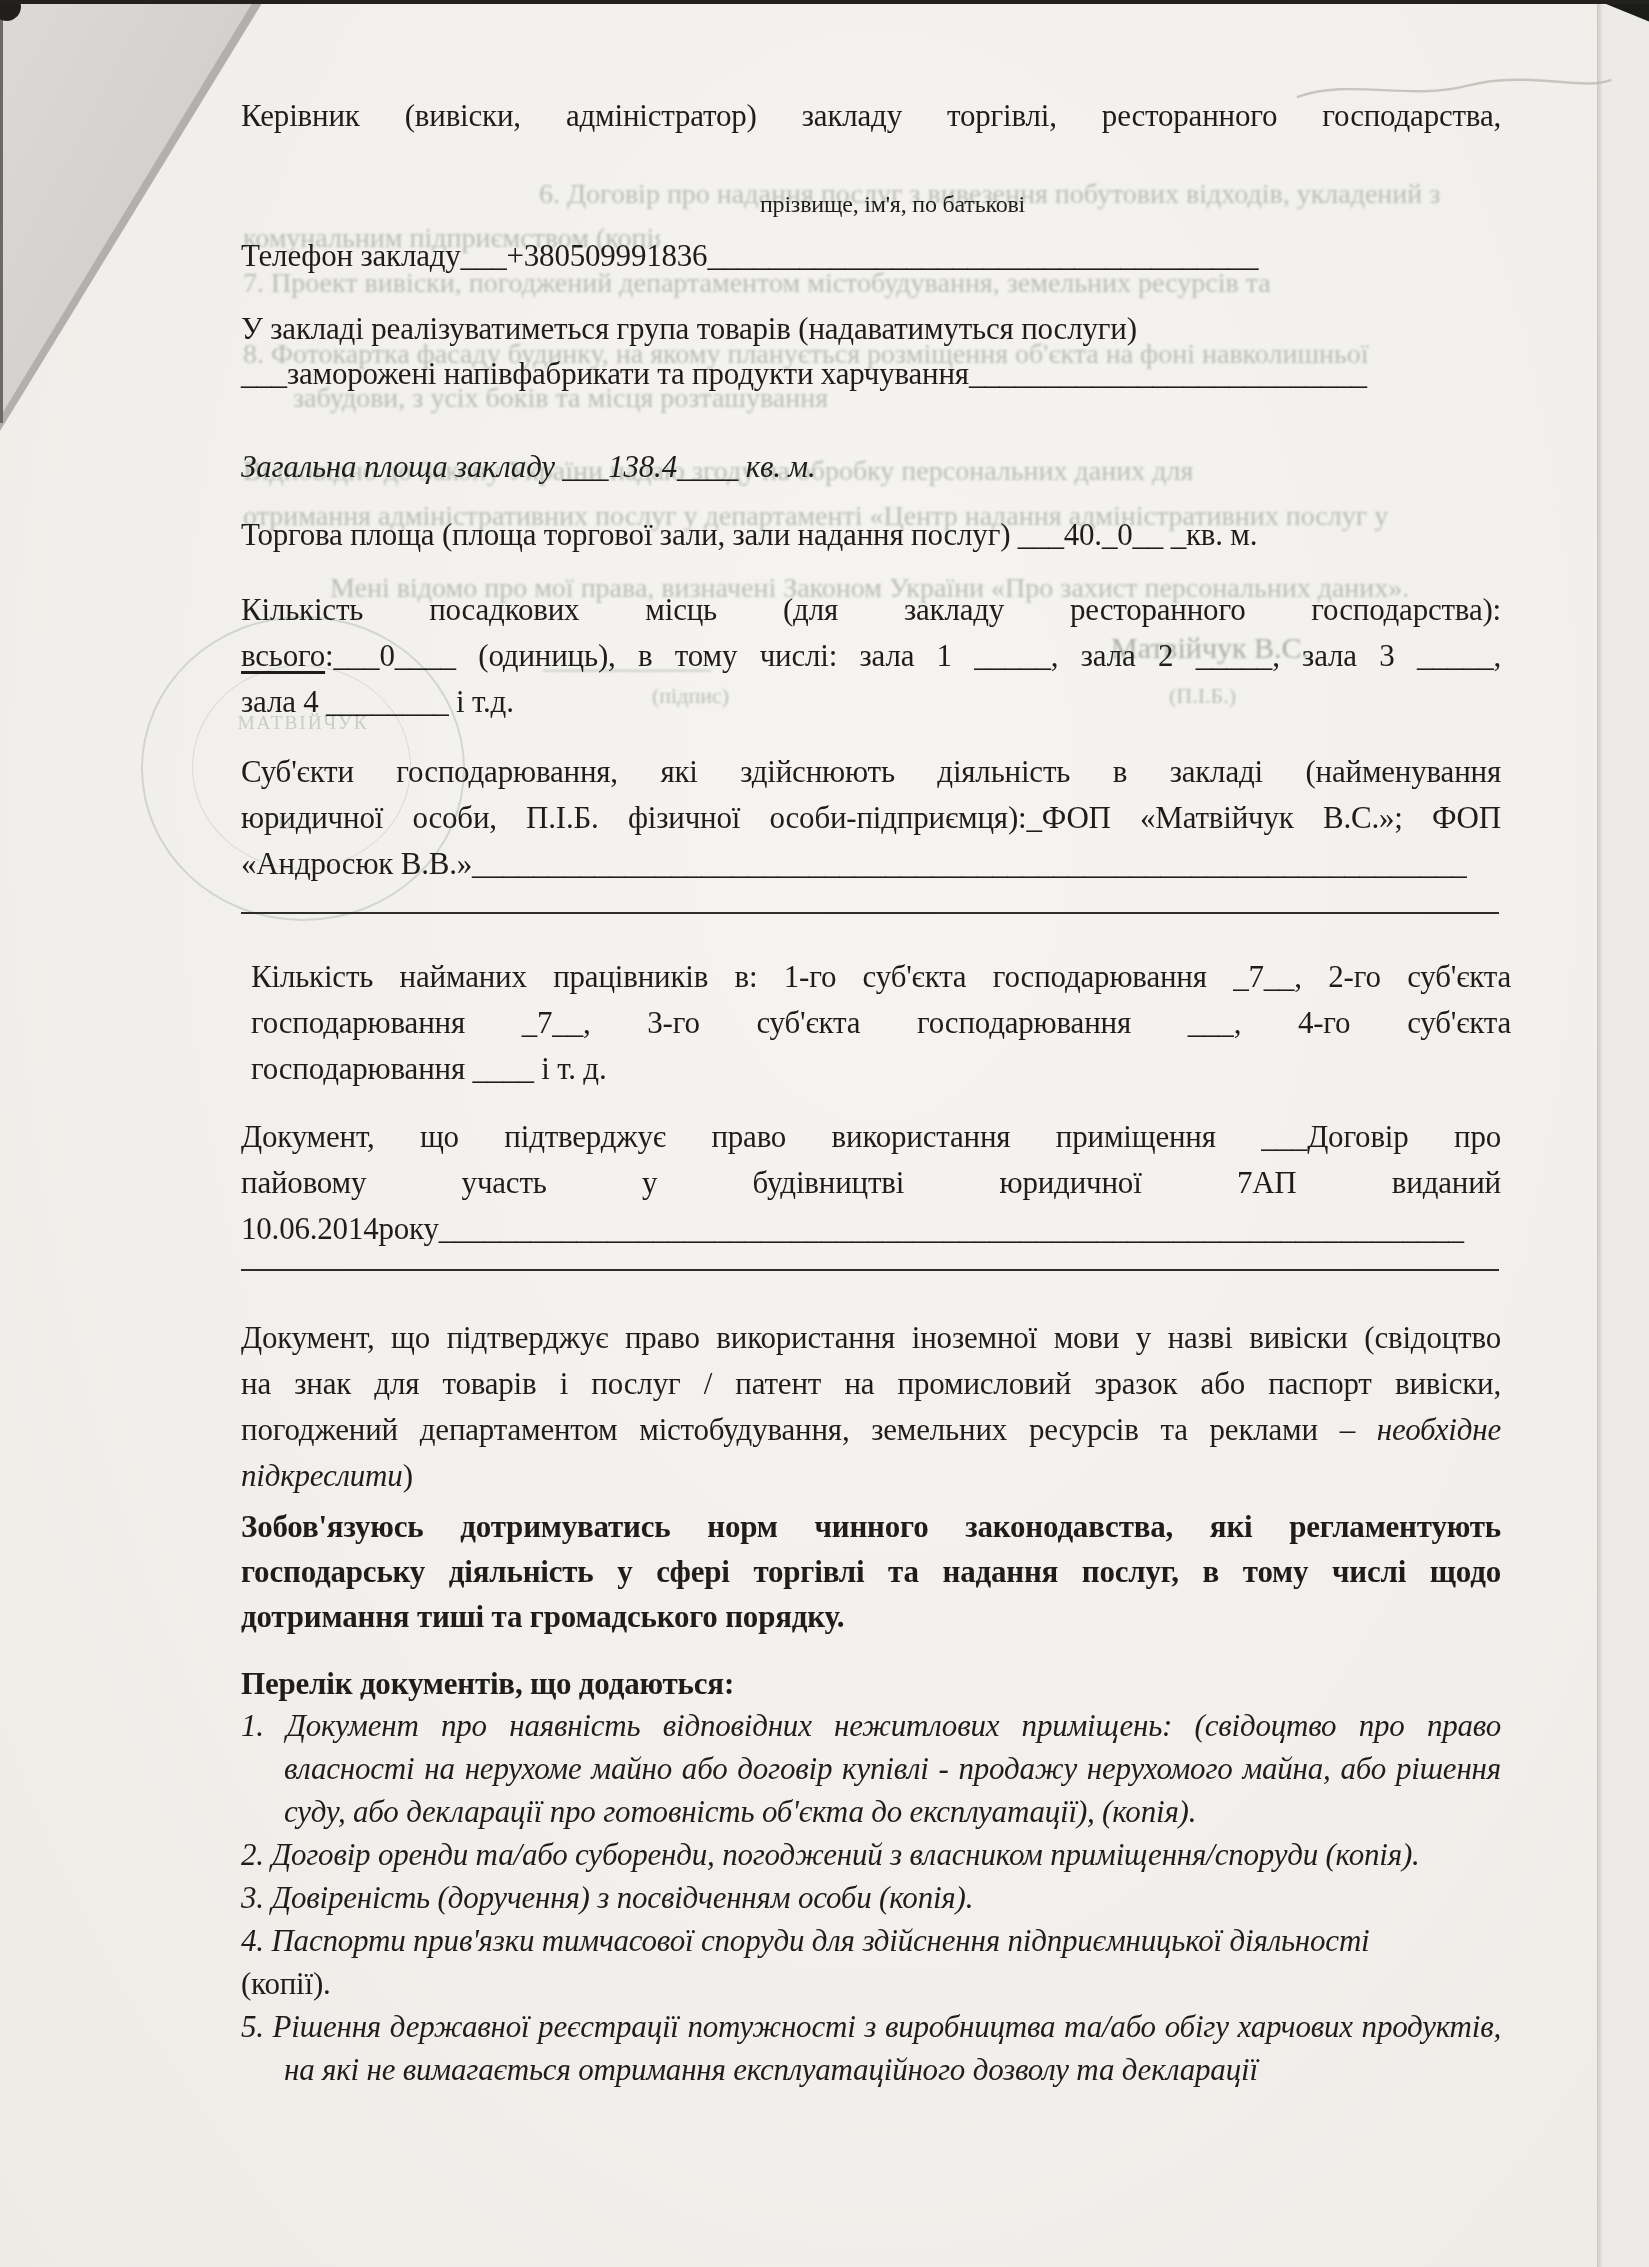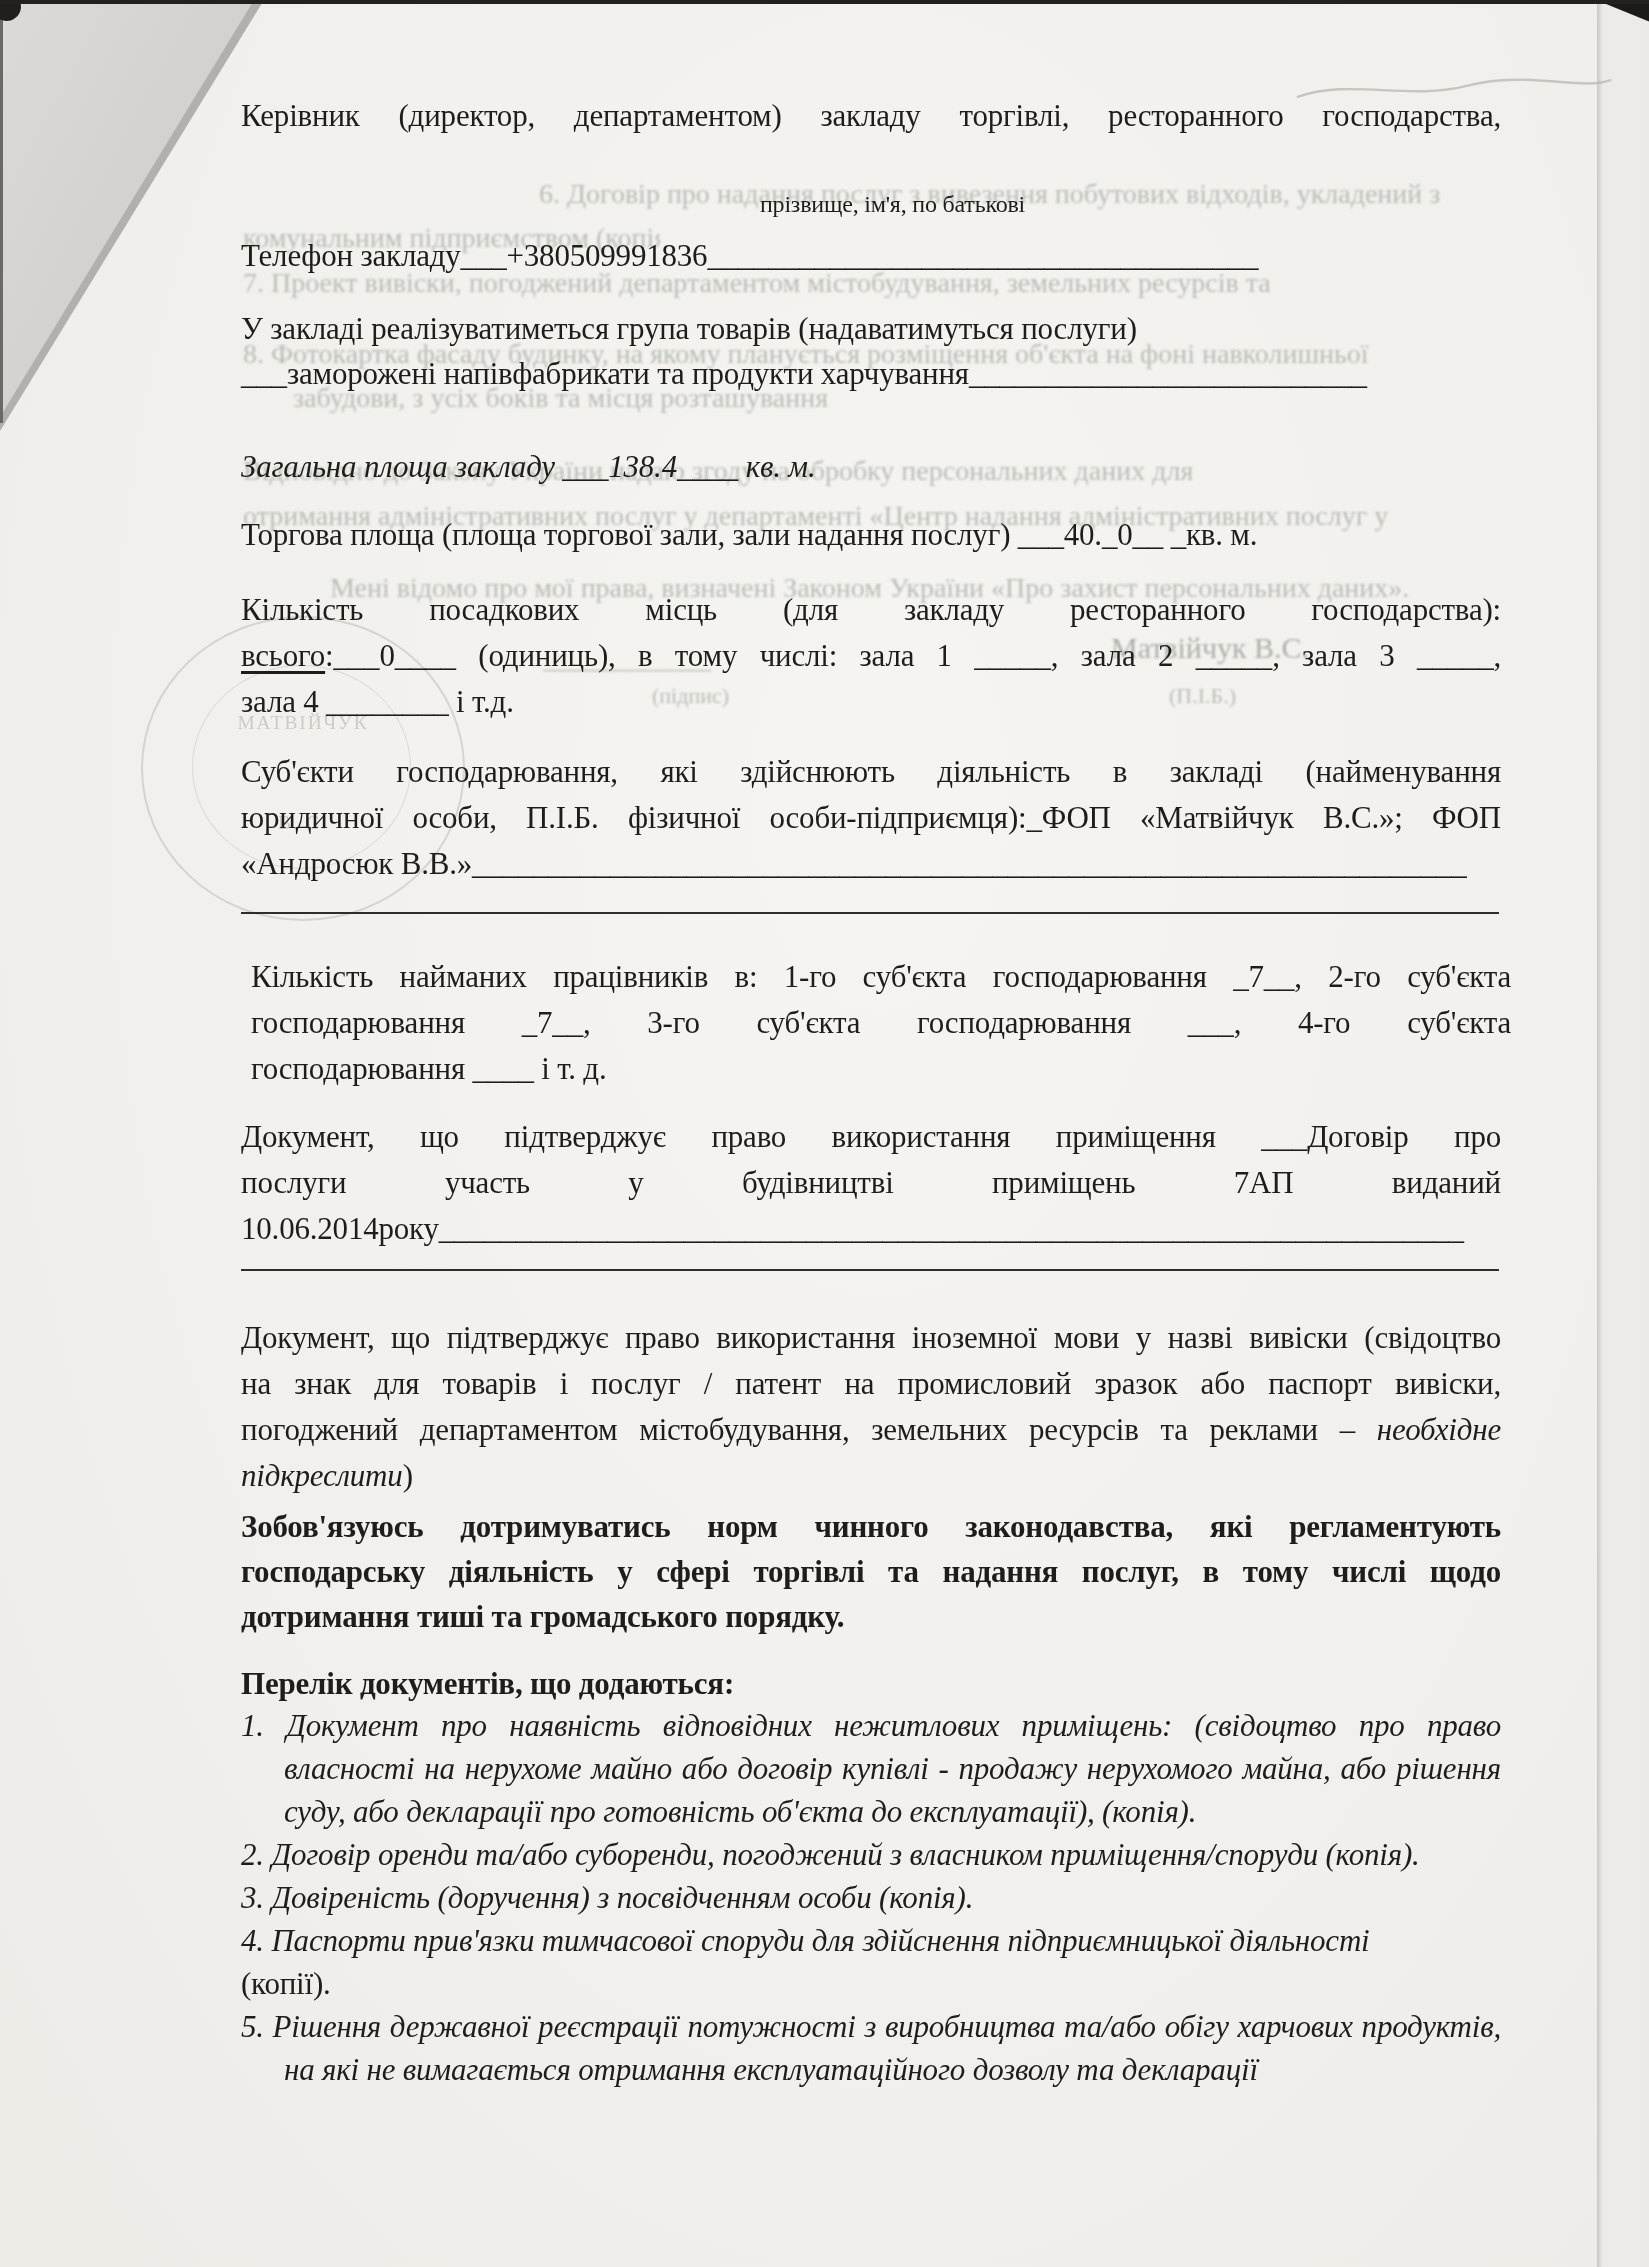--- a/index.html
+++ b/index.html
@@ -100,21 +100,21 @@
   <div class="inner"></div>
   <div class="st" style="top:56px;margin-top:38px;">МАТВІЙЧУК</div>
   <div class="st" style="top:194px;">В. С.</div>
 </div>
 
 <svg id="pencil" width="330" height="45" viewBox="0 0 340 46">
   <path d="M6 32 C 60 12, 120 36, 182 20 S 300 26, 330 14" stroke="#b9b7b1" stroke-width="2.5" fill="none"></path>
 </svg>
 
 <div class="p" style="top:93px;">
-  <div class="jl">Керівник (директор, департаментом) закладу торгівлі, ресторанного господарства,</div>
+  <div class="jl">Керівник (вивіски, адміністратор) закладу торгівлі, ресторанного господарства,</div>
 </div>
 
 <div class="p caption" style="top:190px;left:640px;width:505px;">прізвище, ім'я, по батькові</div>
 
 <div class="p" style="top:233px;">Телефон закладу___+380509991836____________________________________</div>
 
 <div class="p" style="top:306px;">У закладі реалізуватиметься група товарів (надаватимуться послуги)</div>
 <div class="p" style="top:351px;">___заморожені напівфабрикати та продукти харчування__________________________</div>
 
 <div class="p" style="top:444px;font-style:italic;">Загальна площа закладу ___138.4____ кв. м.</div>
@@ -136,21 +136,21 @@
 <div class="hr" style="top:912px;"></div>
 
 <div class="p" style="top:954px;margin-left:10px;">
   <div class="jl">Кількість найманих працівників в: 1-го суб'єкта господарювання _7__, 2-го суб'єкта</div>
   <div class="jl">господарювання _7__, 3-го суб'єкта господарювання ___, 4-го суб'єкта</div>
   <div>господарювання ____ і т. д.</div>
 </div>
 
 <div class="p" style="top:1114px;">
   <div class="jl">Документ, що підтверджує право використання приміщення ___Договір про</div>
-  <div class="jl">послуги участь у будівництві приміщень 7АП виданий</div>
+  <div class="jl">пайовому участь у будівництві юридичної 7АП виданий</div>
   <div>10.06.2014року___________________________________________________________________</div>
 </div>
 
 <div class="hr" style="top:1269px;"></div>
 
 <div class="p" style="top:1315px;">
   <div class="jl">Документ, що підтверджує право використання іноземної мови у назві вивіски (свідоцтво</div>
   <div class="jl">на знак для товарів і послуг / патент на промисловий зразок або паспорт вивіски,</div>
   <div class="jl"><span>погоджений департаментом містобудування, земельних ресурсів та реклами – </span><span class="it">необхідне</span></div>
   <div><span class="it">підкреслити</span><span>)</span></div>

